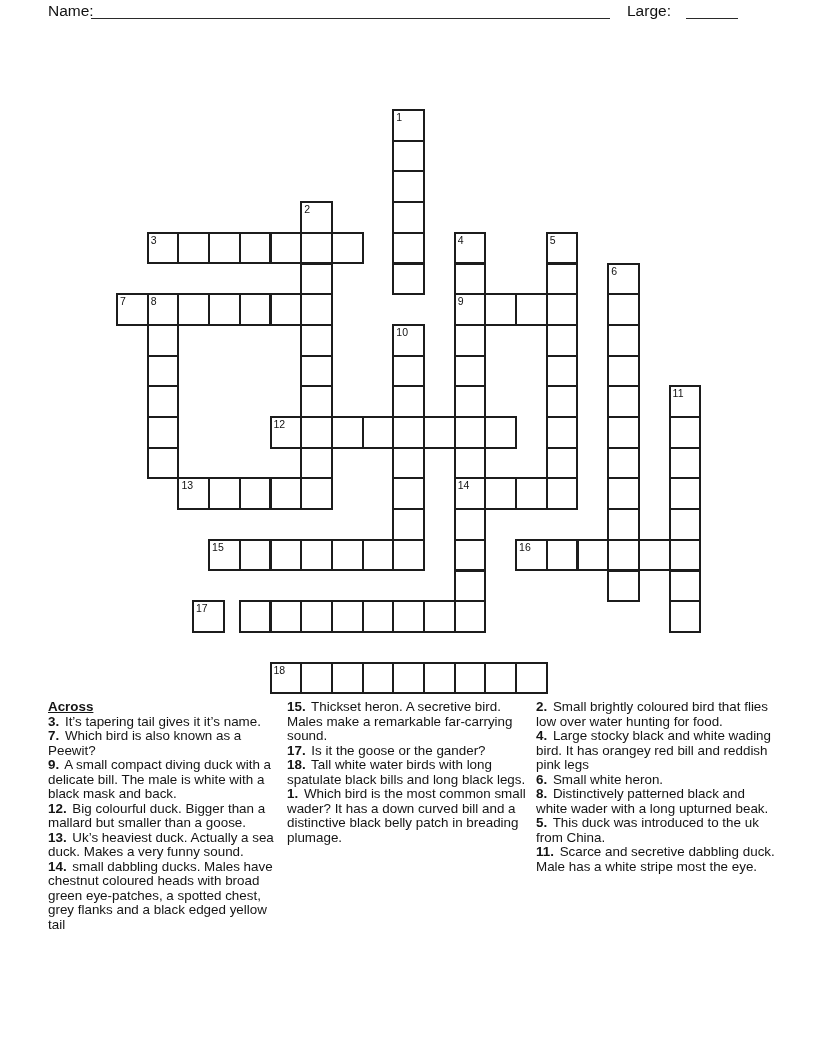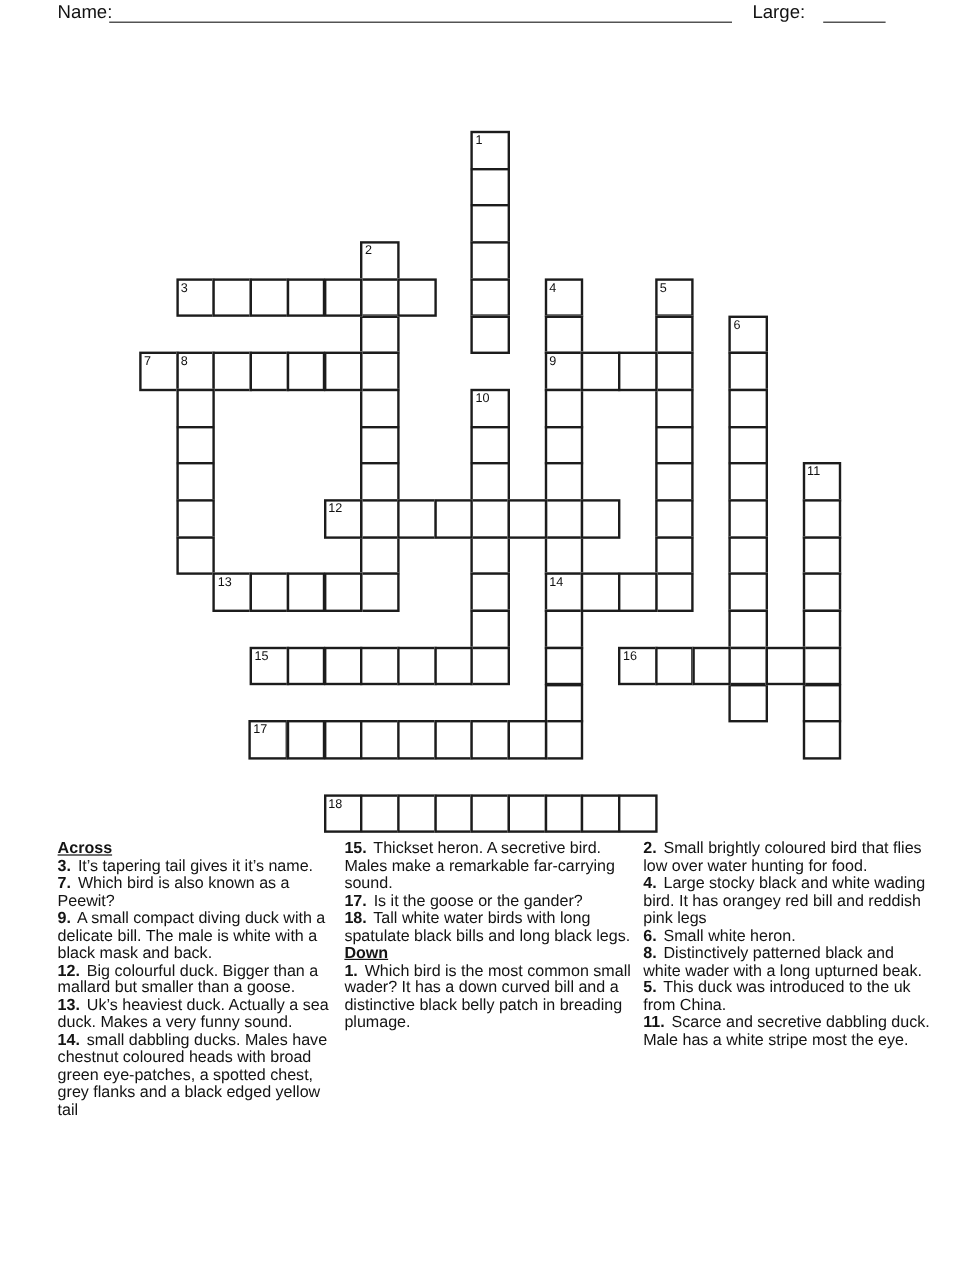--- a/index.html
+++ b/index.html
@@ -181,21 +181,21 @@
       <div class="cell" style="left: 269.5px; top: 538.8px; width: 32.7px; height: 32.7px; border-width: 2px;"></div>
       <div class="cell" style="left: 300.2px; top: 538.8px; width: 32.7px; height: 32.7px; border-width: 2px;"></div>
       <div class="cell" style="left: 330.9px; top: 538.8px; width: 32.7px; height: 32.7px; border-width: 2px;"></div>
       <div class="cell" style="left: 361.6px; top: 538.8px; width: 32.7px; height: 32.7px; border-width: 2px;"></div>
       <div class="cell" style="left: 515.1px; top: 538.8px; width: 32.7px; height: 32.7px; border-width: 2px;">
         <span class="cell-num">16</span>
       </div>
       <div class="cell" style="left: 545.8px; top: 538.8px; width: 32.7px; height: 32.7px; border-width: 2px;"></div>
       <div class="cell" style="left: 576.5px; top: 538.8px; width: 32.7px; height: 32.7px; border-width: 2px;"></div>
       <div class="cell" style="left: 637.9px; top: 538.8px; width: 32.7px; height: 32.7px; border-width: 2px;"></div>
-      <div class="cell" style="left: 207px; top: 600.2px; width: 32.7px; height: 32.7px; border-width: 2px;">
+      <div class="cell" style="left: 192px; top: 600.2px; width: 32.7px; height: 32.7px; border-width: 2px;">
         <span class="cell-num">17</span>
       </div>
       <div class="cell" style="left: 238.8px; top: 600.2px; width: 32.7px; height: 32.7px; border-width: 2px;"></div>
       <div class="cell" style="left: 269.5px; top: 600.2px; width: 32.7px; height: 32.7px; border-width: 2px;"></div>
       <div class="cell" style="left: 300.2px; top: 600.2px; width: 32.7px; height: 32.7px; border-width: 2px;"></div>
       <div class="cell" style="left: 330.9px; top: 600.2px; width: 32.7px; height: 32.7px; border-width: 2px;"></div>
       <div class="cell" style="left: 361.6px; top: 600.2px; width: 32.7px; height: 32.7px; border-width: 2px;"></div>
       <div class="cell" style="left: 392.3px; top: 600.2px; width: 32.7px; height: 32.7px; border-width: 2px;"></div>
       <div class="cell" style="left: 423px; top: 600.2px; width: 32.7px; height: 32.7px; border-width: 2px;"></div>
       <div class="cell" style="left: 269.5px; top: 661.6px; width: 32.7px; height: 32.7px; border-width: 2px;">
@@ -218,21 +218,20 @@
         <p class="clue"><span class="clue-num">7.</span> <span>Which bird is also known as a Peewit?</span></p>
         <p class="clue"><span class="clue-num">9.</span> <span>A small compact diving duck with a delicate bill. The male is white with a black mask and back.</span></p>
         <p class="clue"><span class="clue-num">12.</span> <span>Big colourful duck. Bigger than a mallard but smaller than a goose.</span></p>
         <p class="clue"><span class="clue-num">13.</span> <span>Uk’s heaviest duck. Actually a sea duck. Makes a very funny sound.</span></p>
         <p class="clue"><span class="clue-num">14.</span> <span>small dabbling ducks. Males have chestnut coloured heads with broad green eye-patches, a spotted chest, grey flanks and a black edged yellow tail</span></p>
       </div>
     <div class="clue-col clue-col-1">
         <p class="clue"><span class="clue-num">15.</span> <span>Thickset heron. A secretive bird. Males make a remarkable far-carrying sound.</span></p>
         <p class="clue"><span class="clue-num">17.</span> <span>Is it the goose or the gander?</span></p>
         <p class="clue"><span class="clue-num">18.</span> <span>Tall white water birds with long spatulate black bills and long black legs.</span></p>
-        <p class="clue-heading">Down</p>
         <p class="clue"><span class="clue-num">1.</span> <span>Which bird is the most common small wader? It has a down curved bill and a distinctive black belly patch in breading plumage.</span></p>
       </div>
     <div class="clue-col clue-col-2">
         <p class="clue"><span class="clue-num">2.</span> <span>Small brightly coloured bird that flies low over water hunting for food.</span></p>
         <p class="clue"><span class="clue-num">4.</span> <span>Large stocky black and white wading bird. It has orangey red bill and reddish pink legs</span></p>
         <p class="clue"><span class="clue-num">6.</span> <span>Small white heron.</span></p>
         <p class="clue"><span class="clue-num">8.</span> <span>Distinctively patterned black and white wader with a long upturned beak.</span></p>
         <p class="clue"><span class="clue-num">5.</span> <span>This duck was introduced to the uk from China.</span></p>
         <p class="clue"><span class="clue-num">11.</span> <span>Scarce and secretive dabbling duck. Male has a white stripe most the eye.</span></p>
       </div>

